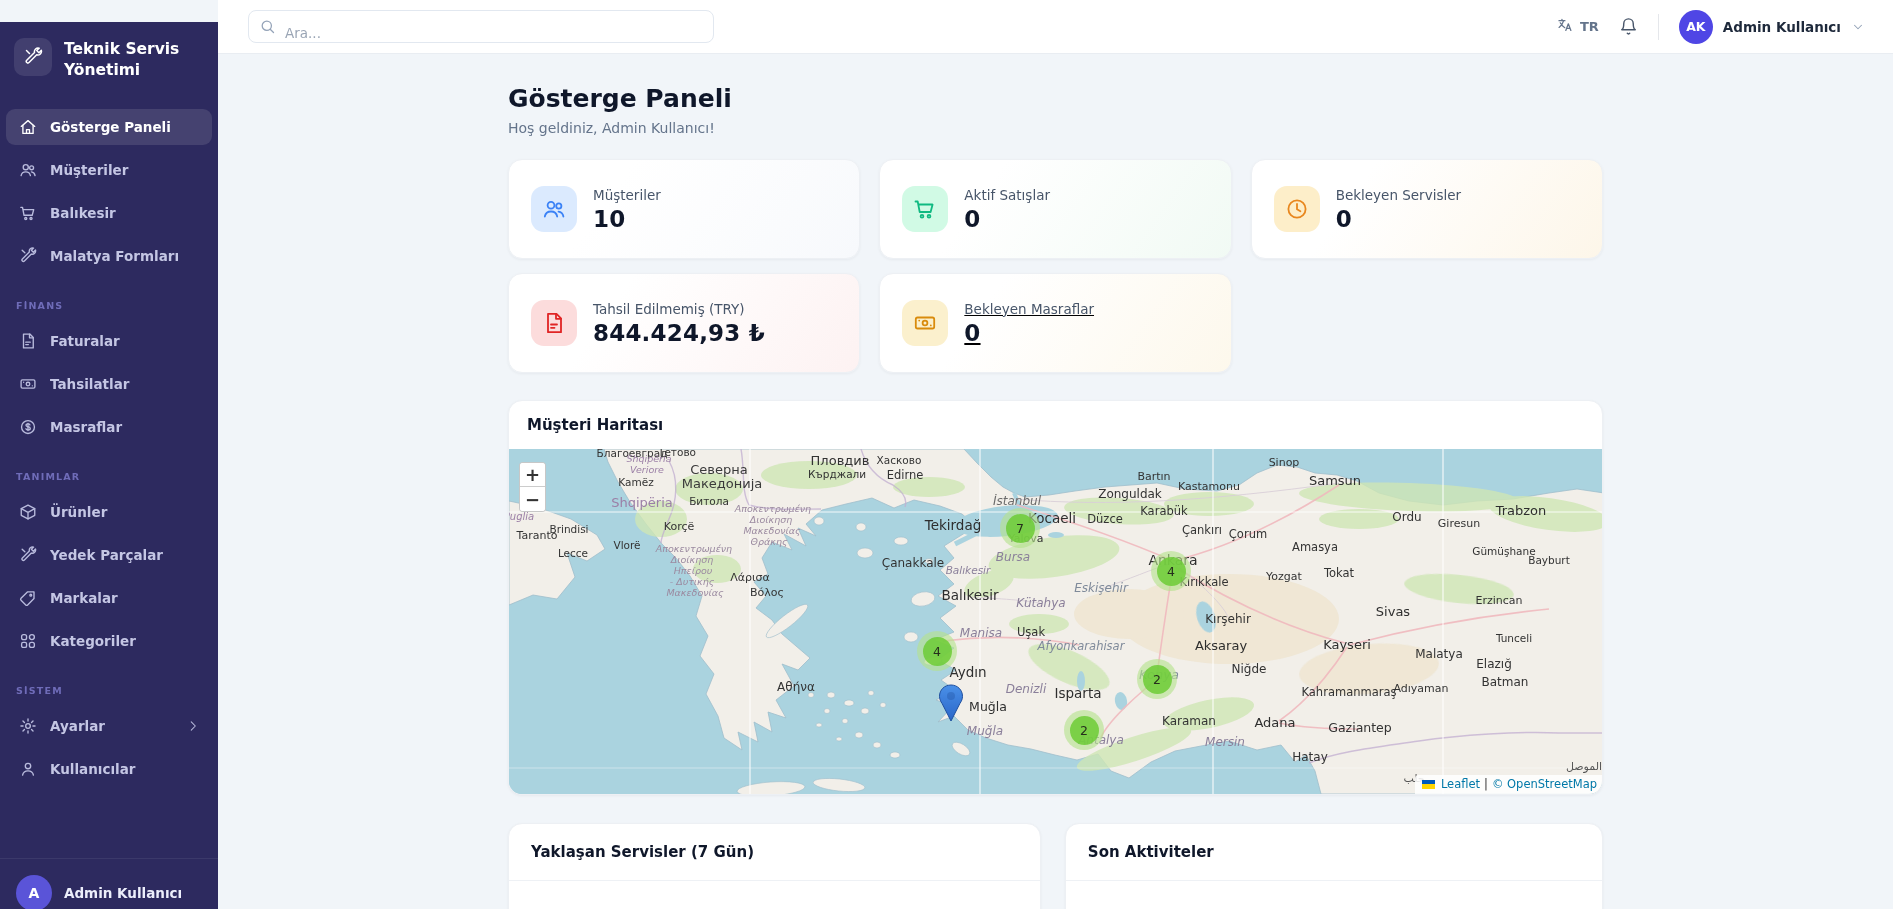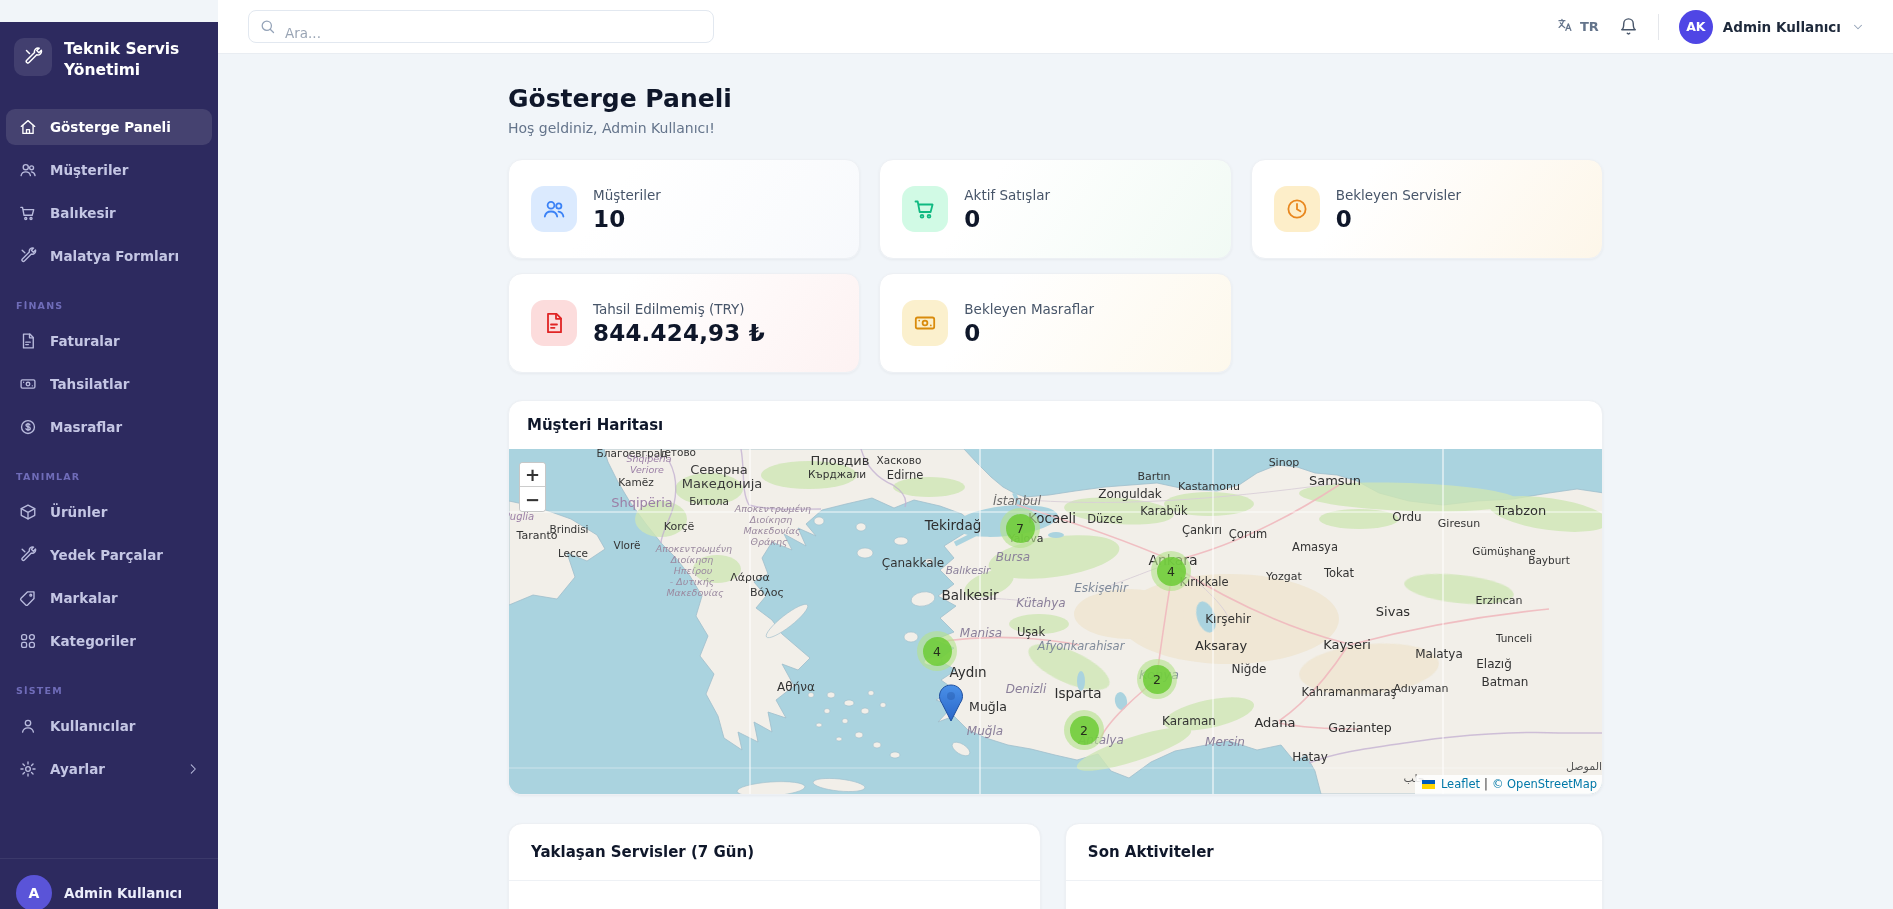--- a/index.html
+++ b/index.html
@@ -198,39 +198,39 @@
               <rect x="3.5" y="13.9" width="6.6" height="6.6" rx="2"></rect>
               <rect x="13.9" y="13.9" width="6.6" height="6.6" rx="2.6"></rect>
             </svg>
           </span>
           <span>Kategoriler</span>
         </div>
         <div class="nav-label">SİSTEM</div>
         <div class="nav-item">
           <span class="nico">
             <svg width="18" height="18" viewBox="0 0 24 24" fill="none" stroke="currentColor" stroke-width="1.8" stroke-linecap="round" stroke-linejoin="round">
-              <circle cx="12" cy="8" r="3.6"></circle>
-              <path d="M4.8 20.2c.7-3.7 3.6-5.7 7.2-5.7s6.5 2 7.2 5.7"></path>
-            </svg>
-          </span>
-          <span>Kullanıcılar</span>
-        </div>
-        <div class="nav-item">
-          <span class="nico">
-            <svg width="18" height="18" viewBox="0 0 24 24" fill="none" stroke="currentColor" stroke-width="1.8" stroke-linecap="round" stroke-linejoin="round">
               <circle cx="12" cy="12" r="3.1"></circle>
               <path d="M12 2.6v2.8M12 18.6v2.8M2.6 12h2.8M18.6 12h2.8M5.3 5.3l2 2M16.7 16.7l2 2M18.7 5.3l-2 2M7.3 16.7l-2 2"></path>
             </svg>
           </span>
           <span>Ayarlar</span>
           <span class="chev">
             <svg width="14" height="14" viewBox="0 0 24 24" fill="none" stroke="currentColor" stroke-width="1.8" stroke-linecap="round" stroke-linejoin="round">
               <path d="M9 5l7 7-7 7"></path>
             </svg>
           </span>
+        </div>
+        <div class="nav-item">
+          <span class="nico">
+            <svg width="18" height="18" viewBox="0 0 24 24" fill="none" stroke="currentColor" stroke-width="1.8" stroke-linecap="round" stroke-linejoin="round">
+              <circle cx="12" cy="8" r="3.6"></circle>
+              <path d="M4.8 20.2c.7-3.7 3.6-5.7 7.2-5.7s6.5 2 7.2 5.7"></path>
+            </svg>
+          </span>
+          <span>Kullanıcılar</span>
         </div>
       </nav>
     <div class="side-footer">
       <div class="side-avatar">A</div>
       <div class="side-name">Admin Kullanıcı</div>
     </div>
   </aside>
 
   <div class="main">
     <header class="topbar">
@@ -327,21 +327,21 @@
                     <path d="M14 2.8v5h5"></path>
                     <path d="M9 13.5h6M9 16.8h3.5"></path>
                   </svg>
                 </div>
        <div>
          <div class="stat-label">Tahsil Edilmemiş (TRY)</div>
          <div class="stat-value">844.424,93 ₺</div>
        </div>
      </div>
             </div>
-            <div class="stat-card" style="background: linear-gradient(125deg, rgb(255, 255, 255) 30%, rgb(253, 248, 236) 100%);">
+            <div class="stat-card" style="background: linear-gradient(125deg, rgb(255, 255, 255) 30%, rgb(253, 248, 236) 100%); text-decoration: underline;">
               <div class="stat-row">
        <div class="stat-icon" style="background:#fbf0cd;color:#d98b0c">
                   <svg width="24" height="24" viewBox="0 0 24 24" fill="none" stroke="currentColor" stroke-width="1.8" stroke-linecap="round" stroke-linejoin="round">
                     <rect x="2.8" y="6.5" width="18.4" height="11" rx="1.8"></rect>
                     <circle cx="12" cy="12" r="2.4"></circle>
                     <path d="M6.2 9.6h.01M17.8 14.4h.01"></path>
                   </svg>
                 </div>
        <div>
          <div class="stat-label">Bekleyen Masraflar</div>

